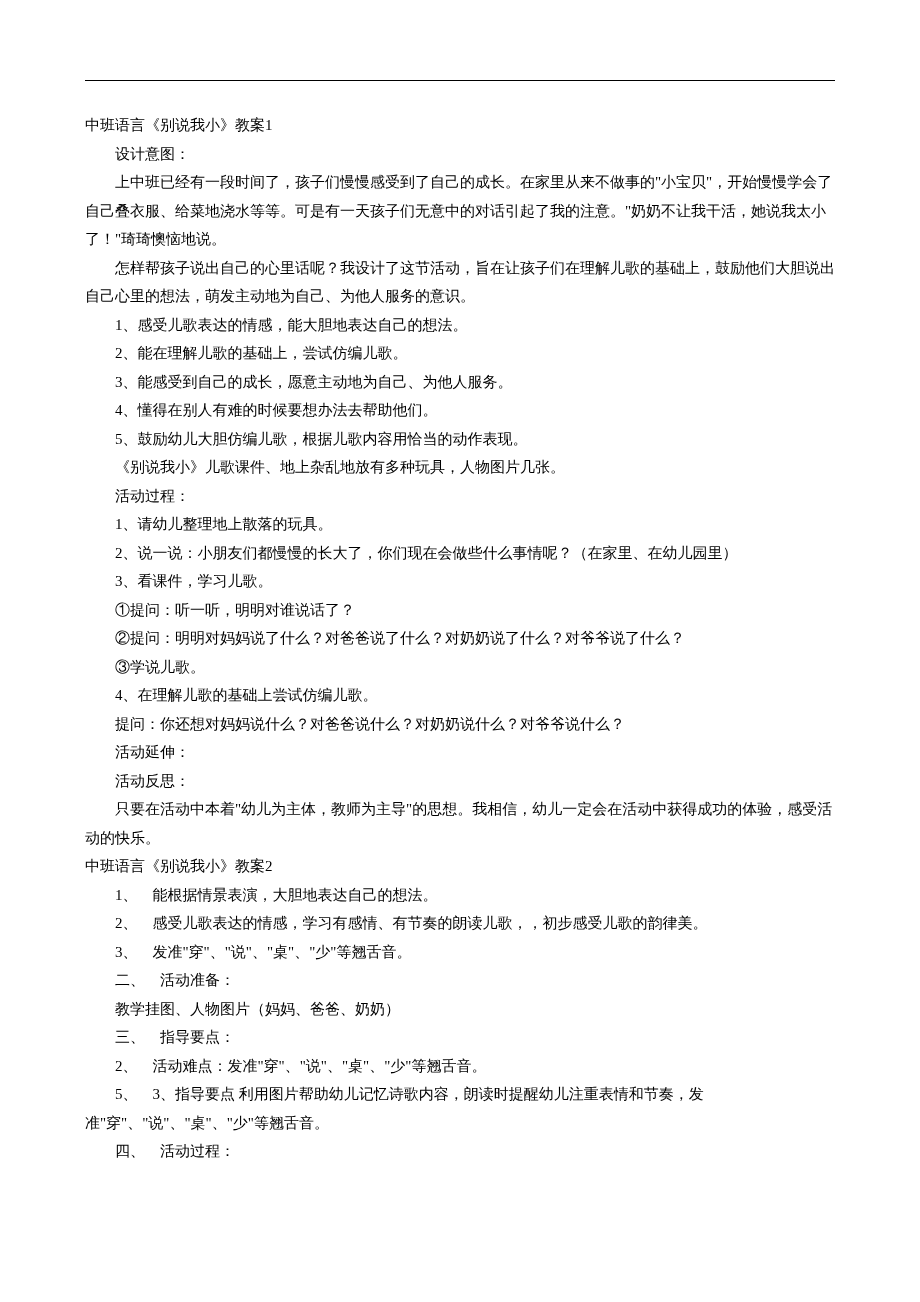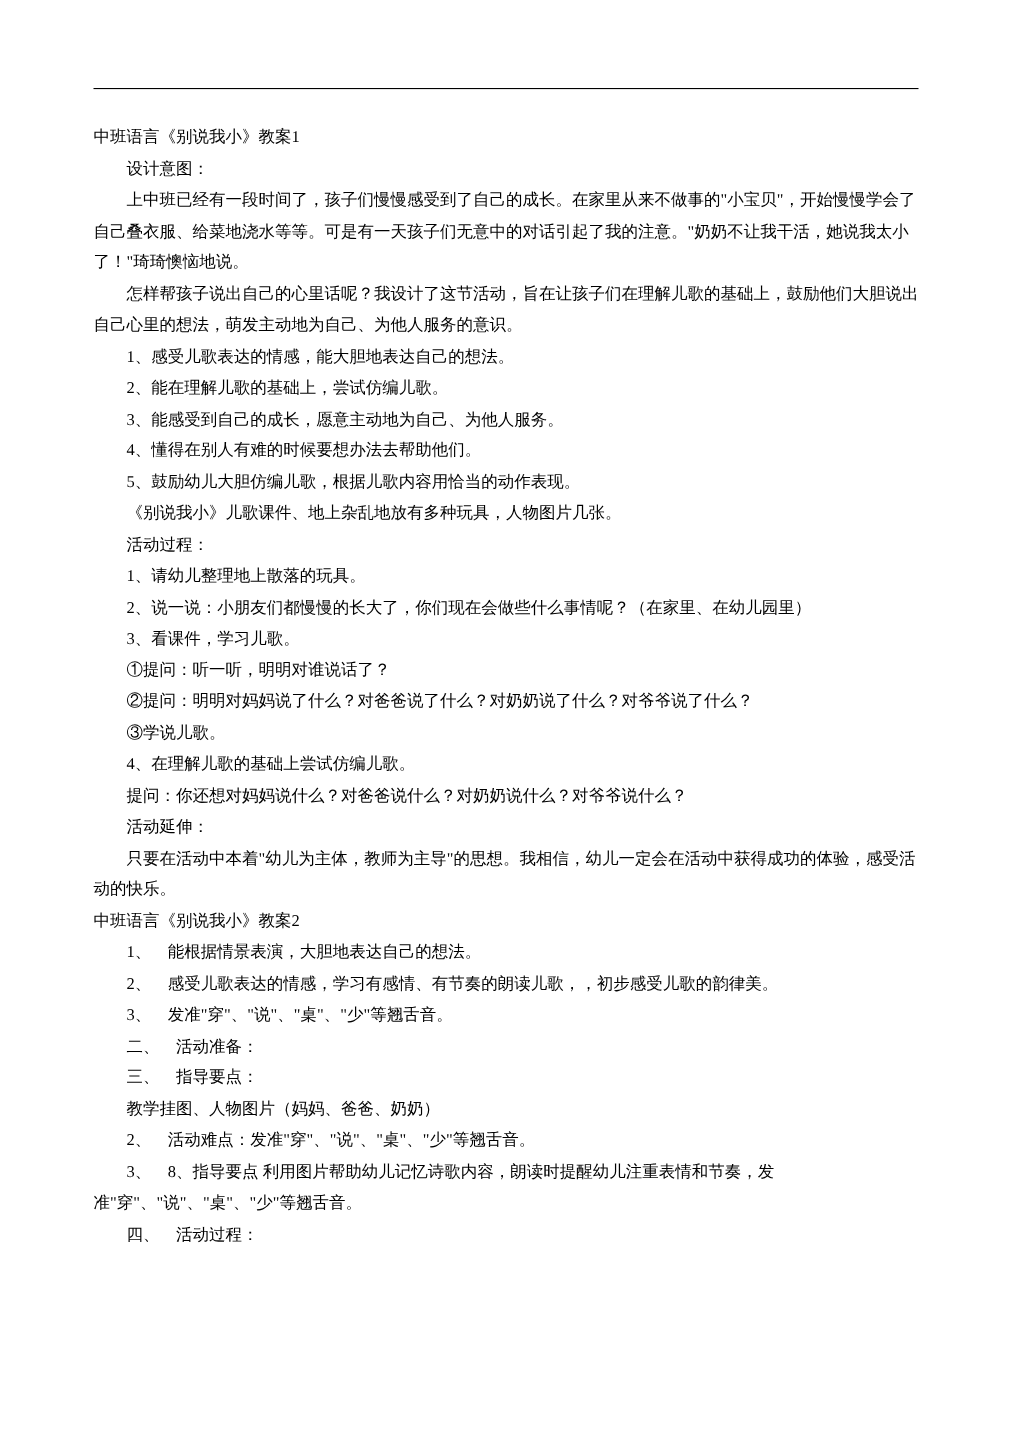--- a/index.html
+++ b/index.html
@@ -44,24 +44,25 @@
     <p class="para">活动过程：</p>
     <p class="para">1、请幼儿整理地上散落的玩具。</p>
     <p class="para">2、说一说：小朋友们都慢慢的长大了，你们现在会做些什么事情呢？（在家里、在幼儿园里）</p>
     <p class="para">3、看课件，学习儿歌。</p>
     <p class="para">①提问：听一听，明明对谁说话了？</p>
     <p class="para">②提问：明明对妈妈说了什么？对爸爸说了什么？对奶奶说了什么？对爷爷说了什么？</p>
     <p class="para">③学说儿歌。</p>
     <p class="para">4、在理解儿歌的基础上尝试仿编儿歌。</p>
     <p class="para">提问：你还想对妈妈说什么？对爸爸说什么？对奶奶说什么？对爷爷说什么？</p>
     <p class="para">活动延伸：</p>
+    <p class="para">活动反思：</p>
     <p class="para">只要在活动中本着"幼儿为主体，教师为主导"的思想。我相信，幼儿一定会在活动中获得成功的体验，感受活动的快乐。</p>
     <p class="section-title">中班语言《别说我小》教案2</p>
     <p class="para">1、　能根据情景表演，大胆地表达自己的想法。</p>
     <p class="para">2、　感受儿歌表达的情感，学习有感情、有节奏的朗读儿歌，，初步感受儿歌的韵律美。</p>
     <p class="para">3、　发准"穿"、"说"、"桌"、"少"等翘舌音。</p>
     <p class="para">二、　活动准备：</p>
+    <p class="para">教学挂图、人物图片（妈妈、爸爸、奶奶）</p>
     <p class="para">三、　指导要点：</p>
-    <p class="para">教学挂图、人物图片（妈妈、爸爸、奶奶）</p>
     <p class="para">2、　活动难点：发准"穿"、"说"、"桌"、"少"等翘舌音。</p>
-    <p class="para">3、　8、指导要点 利用图片帮助幼儿记忆诗歌内容，朗读时提醒幼儿注重表情和节奏，发准"穿"、"说"、"桌"、"少"等翘舌音。</p>
+    <p class="para">5、　3、指导要点 利用图片帮助幼儿记忆诗歌内容，朗读时提醒幼儿注重表情和节奏，发准"穿"、"说"、"桌"、"少"等翘舌音。</p>
     <p class="para">四、　活动过程：</p>
   </div>
 
 </body></html>

